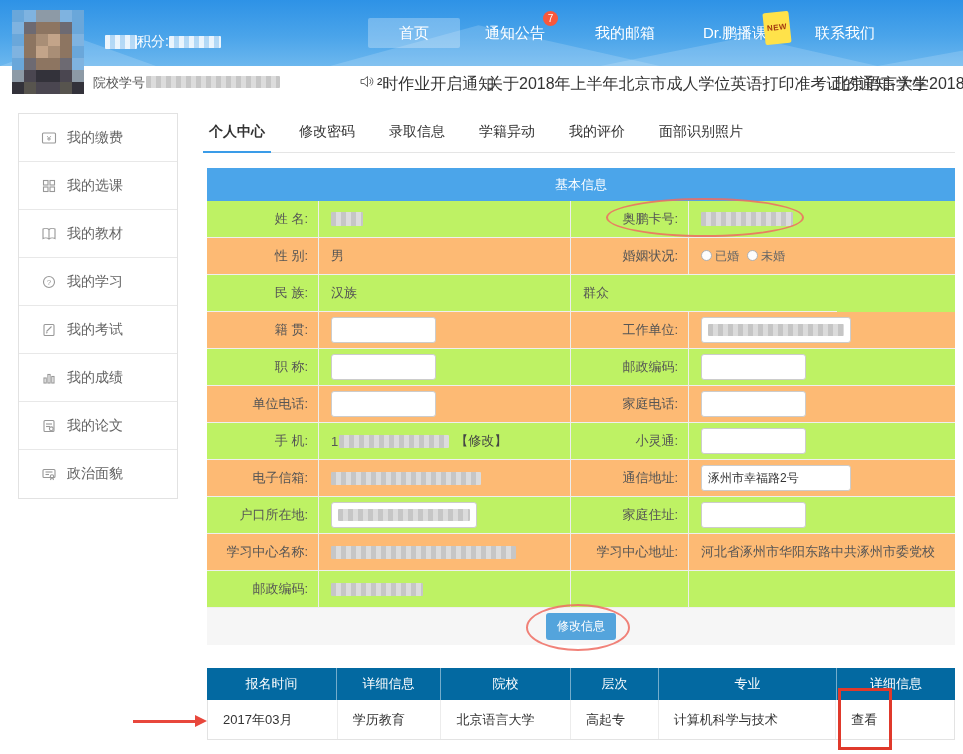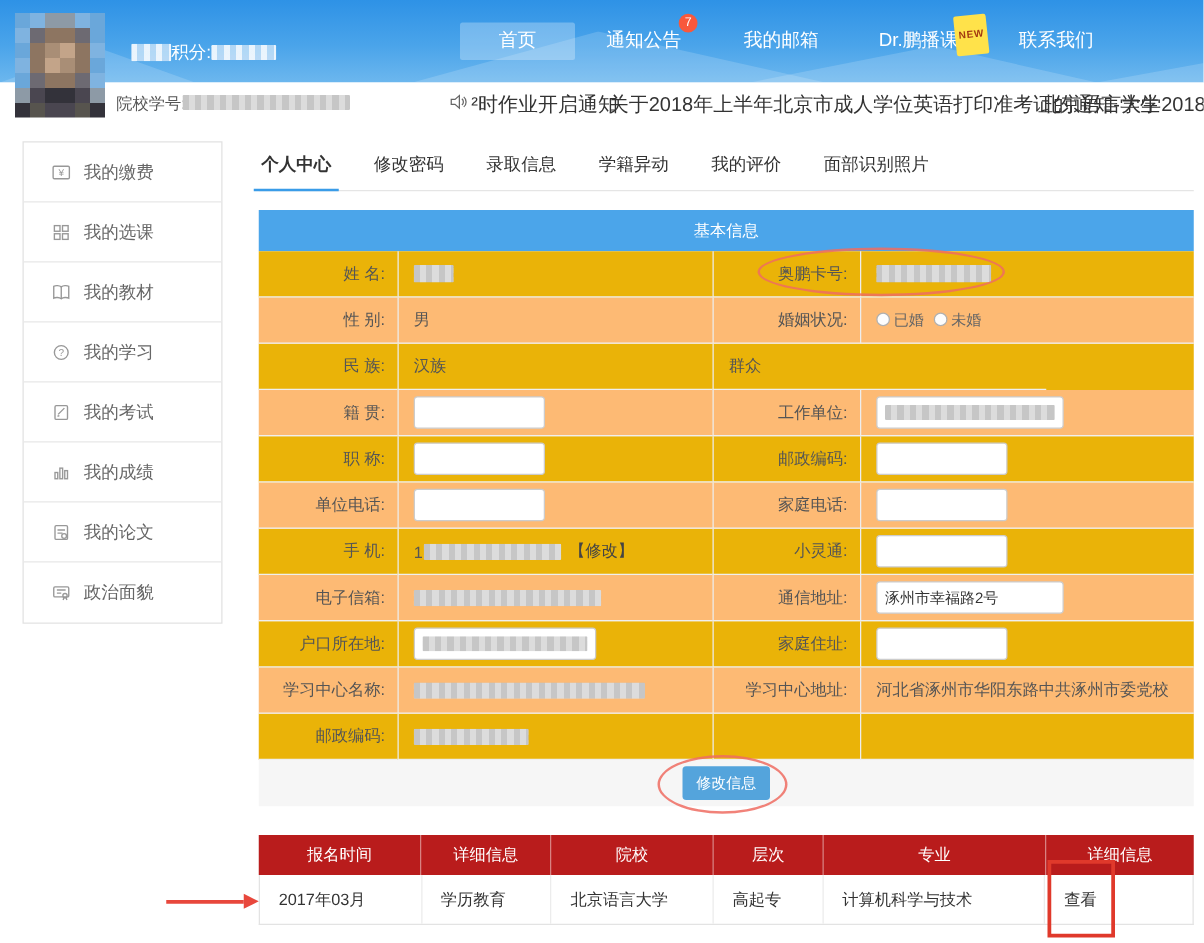--- a/index.html
+++ b/index.html
@@ -53,21 +53,21 @@
   
   .tabs { position:absolute; left:207px; top:113px; width:748px; height:40px; display:flex; gap:30px;
           border-bottom:1px solid #e5e5e5; }
   .tab { font-size:14px; color:#333; line-height:36px; cursor:pointer; position:relative; padding:0 2px; }
   .tab.active { font-weight:bold; }
   .tab.active::after { content:""; position:absolute; left:-4px; right:-4px; bottom:-1px; height:2px; background:#3a9ce8; }
 
   
   .form { position:absolute; left:207px; top:168px; width:748px; font-size:13px; color:#555; }
   .form-title { height:33px; line-height:33px; background:#4ba5ea; color:#fff; text-align:center; font-size:13px; }
-  .fr { display:flex; height:37px; background:#eab308; }
+  .fr { display:flex; height:37px; background:#bef264; }
   .fr.alt { background:#fdba74; }
   .fc { height:100%; display:flex; align-items:center; border-bottom:1px solid #efefef; }
   .fc.lb { width:111px; justify-content:flex-end; padding-right:10px; }
   .fc.lv { width:252px; padding-left:12px; border-left:1px solid #ededed; }
   .fc.rb { width:118px; justify-content:flex-end; padding-right:10px; border-left:1px solid #ededed; }
   .fc.rv { width:267px; padding-left:12px; border-left:1px solid #ededed; }
   .fi { height:26px; border:1px solid #ccc; border-radius:3px; background:#fff; font-size:12px; color:#333;
         padding:0 6px; width:105px; font-family:inherit; }
   .fi.w150 { width:150px; }
   .input-box { display:inline-flex; align-items:center; height:26px; border:1px solid #ccc; border-radius:3px;
@@ -75,21 +75,21 @@
   .radio { display:inline-block; width:11px; height:11px; border:1px solid #b0b0b0; border-radius:50%;
            background:#fdfdfd; margin-right:3px; vertical-align:-1px; cursor:pointer; }
   .ropt { font-size:12px; color:#666; margin-right:8px; cursor:pointer; }
   .modify-link { color:#444; margin-left:6px; cursor:pointer; }
   .btn-row { display:flex; height:37px; background:#f6f6f6; align-items:center; justify-content:center; }
   .btn-blue { background:#54a4dc; color:#fff; border:none; border-radius:3px; font-size:12px; padding:5px 11px;
               cursor:pointer; font-family:inherit; }
 
   
   .etable { position:absolute; left:207px; top:668px; width:748px; font-size:13px; }
-  .et-h { display:flex; height:32px; background:#b91c1c; color:#fff; }
+  .et-h { display:flex; height:32px; background:#0369a1; color:#fff; }
   .et-h .c { display:flex; align-items:center; justify-content:center; border-right:1px solid rgba(255,255,255,.45); }
   .et-h .c:last-child { border-right:none; }
   .et-r { display:flex; height:40px; background:#fff; border:1px solid #e3e3e3; border-top:none; color:#333; }
   .et-r .c { display:flex; align-items:center; padding-left:15px; border-right:1px solid #ececec; }
   .et-r .c:last-child { border-right:none; }
   .c.c0{width:130px} .c.c1{width:104px} .c.c2{width:130px} .c.c3{width:88px} .c.c4{width:178px} .c.c5{width:118px}
   .view-link { cursor:pointer; color:#333; }
 
   
   .ann { position:absolute; pointer-events:none; }

